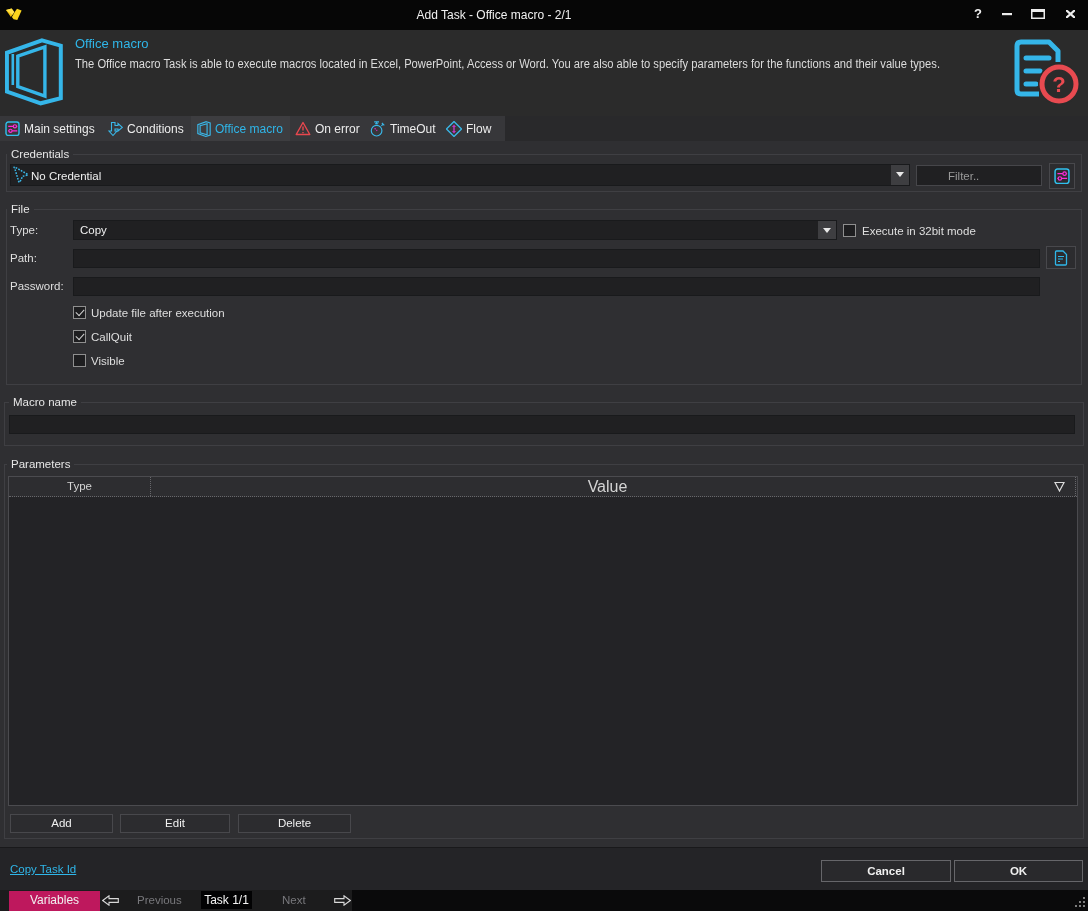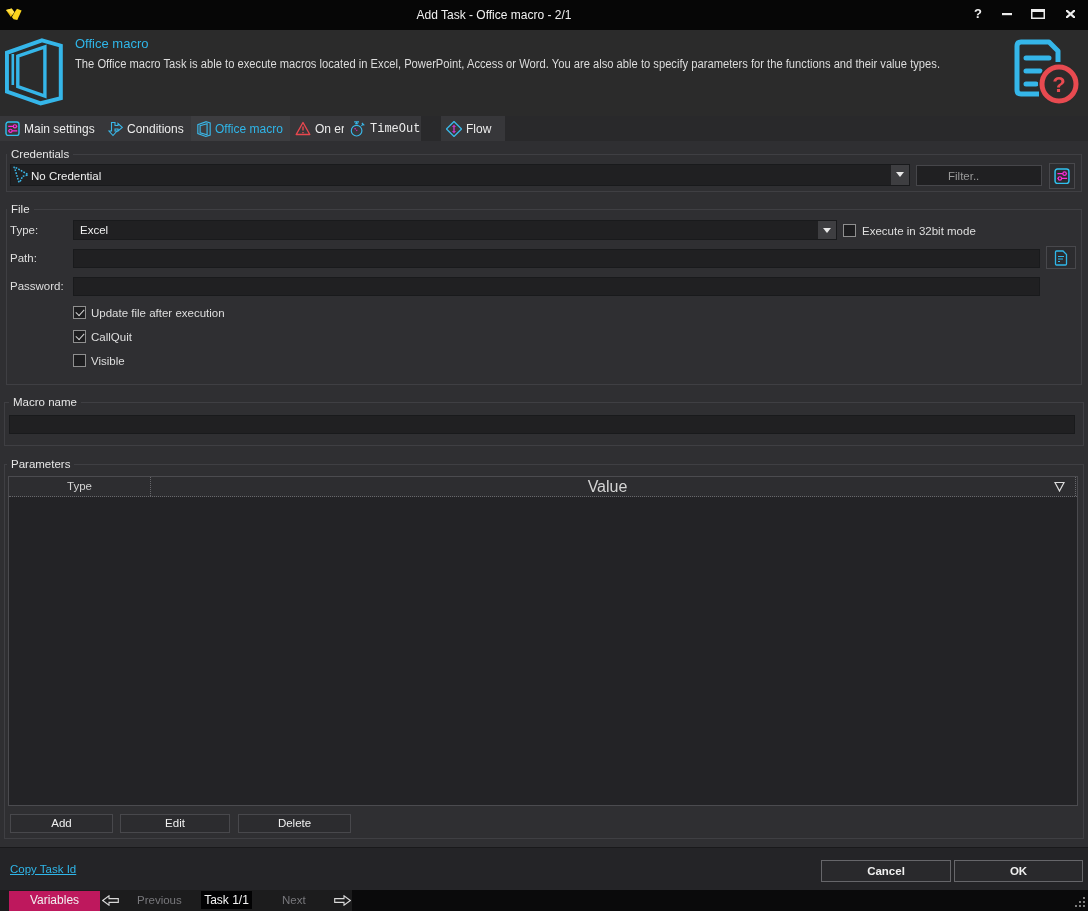--- a/index.html
+++ b/index.html
@@ -97,21 +97,21 @@
       </svg>
     <span>Office macro</span>
     </div>
   <div class="tab" style="left:290px;width:74px;padding-left:5px;">
     <svg width="16" height="15" viewBox="0 0 16 15" style="margin-right:4px;">
         <path d="M8,1.5 L14.8,13.5 H1.2 Z" fill="none" stroke="#e8474e" stroke-width="1.4" stroke-linejoin="round"></path>
         <path d="M8,5.5 V9.5 M8,11 V12.2" stroke="#e8474e" stroke-width="1.4"></path>
       </svg>
     <span>On error</span>
     </div>
-  <div class="tab" style="left:344px;width:77px;padding-left:5px;font-family:Liberation Mono, monospace;">
+  <div class="tab" style="left:364px;width:77px;padding-left:5px;">
     <svg width="17" height="16" viewBox="0 0 17 16" style="margin-right:4px;">
         <g fill="none" stroke="#3ab7e8" stroke-width="1.15">
           <circle cx="7.6" cy="9.7" r="5.3"></circle>
           <path d="M5.2,0.8 H10 M7.6,1 V2.4 M6,2.7 H9.2 M12.4,4.8 L14.4,2.8 M12.9,2 L15.3,4.4"></path>
         </g>
         <path d="M5.6,7.2 L8.2,9.7" stroke="#d12bc0" stroke-width="1.3" stroke-dasharray="1.5,1"></path>
       </svg>
     <span>TimeOut</span>
     </div>
   <div class="tab" style="left:441px;width:64px;padding-left:5px;">
@@ -147,21 +147,21 @@
         </g>
       </svg>
   </div>
 
   <div class="group" style="left:6px;top:68px;width:1076px;height:176px;">
     <div class="glabel" style="left:0px;">File</div>
   </div>
   <div class="lbl" style="left:10px;top:83px;">Type:</div>
   <div class="combo" style="left:73px;top:79px;width:764px;height:20px;">
     <div class="combobtn"></div>
-    <span style="position:absolute;left:6px;top:3px;color:#f0f0f0;font-size:11.5px;">Excel</span>
+    <span style="position:absolute;left:6px;top:3px;color:#f0f0f0;font-size:11.5px;">Copy</span>
   </div>
   <div class="cbx" style="left:843px;top:83px;"></div>
   <div class="lbl" style="left:862px;top:84px;">Execute in 32bit mode</div>
   <div class="lbl" style="left:10px;top:111px;">Path:</div>
   <div class="input" style="left:73px;top:108px;width:967px;height:19px;"></div>
   <div class="btn" id="pathbtn" style="left:1046px;top:105px;width:30px;height:23px;">
     <svg width="14" height="16" viewBox="0 0 14 16" style="margin-top:3px;">
         <path d="M1.5,2 Q1.5,1 2.5,1 H9 L12.5,4.5 V14 Q12.5,15 11.5,15 H2.5 Q1.5,15 1.5,14 Z" fill="none" stroke="#2fb6e9" stroke-width="1.3"></path>
         <path d="M4,6.5 H10 M4,9 H9 M4,11.5 H6" stroke="#2fb6e9" stroke-width="1.2"></path>
       </svg>

